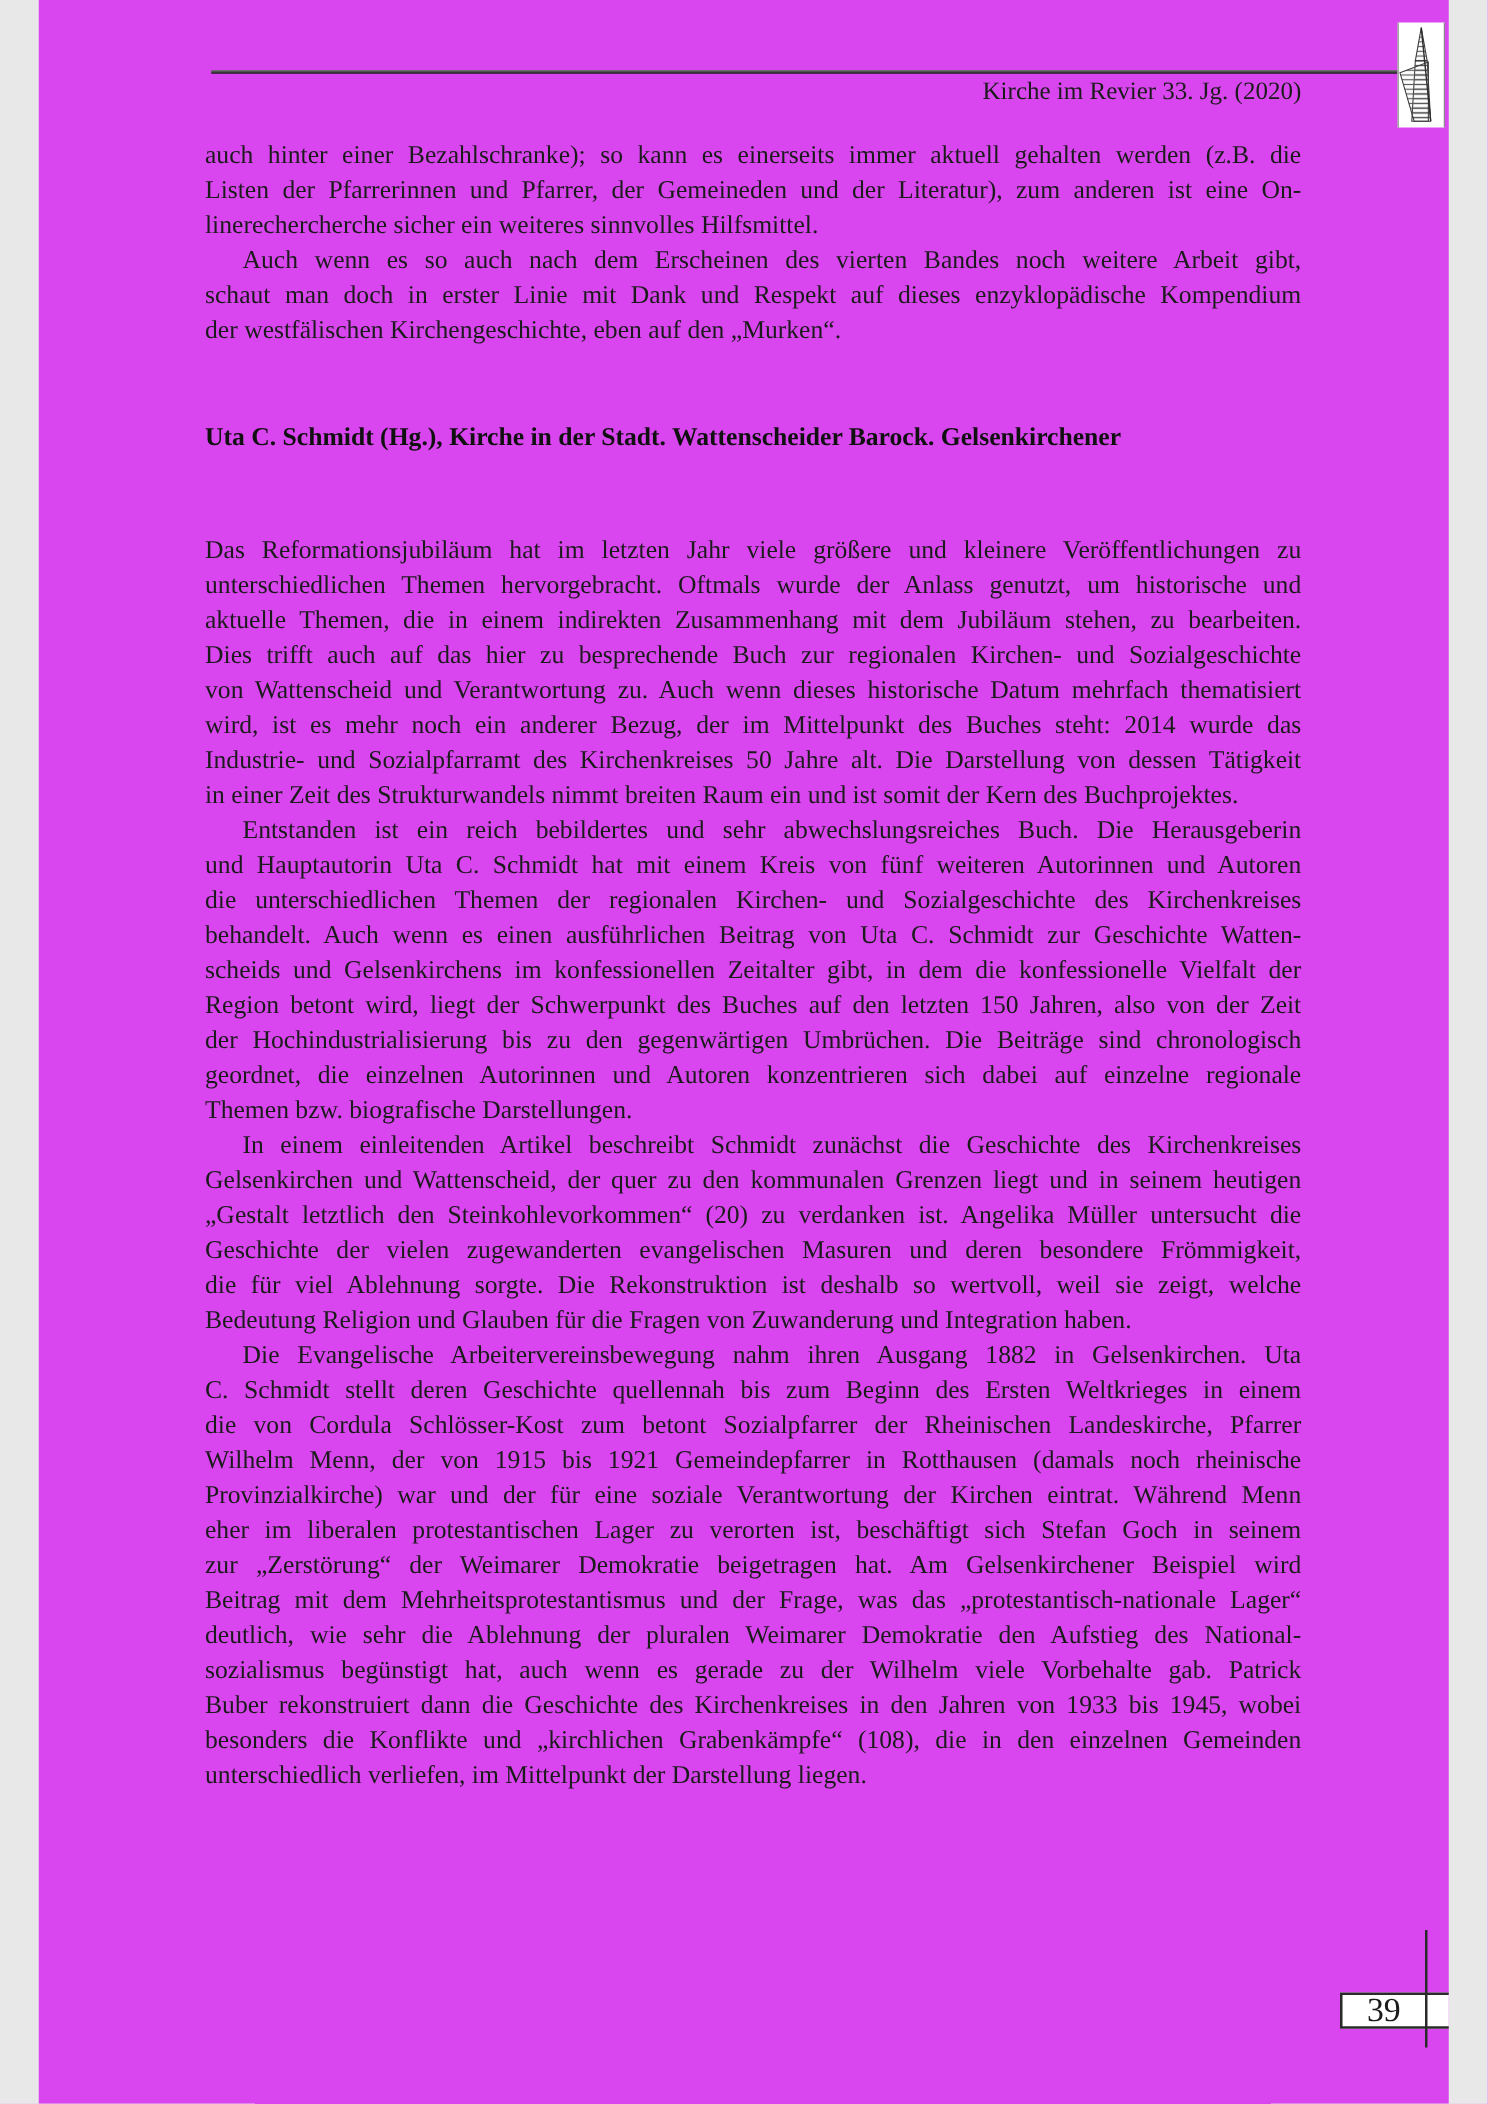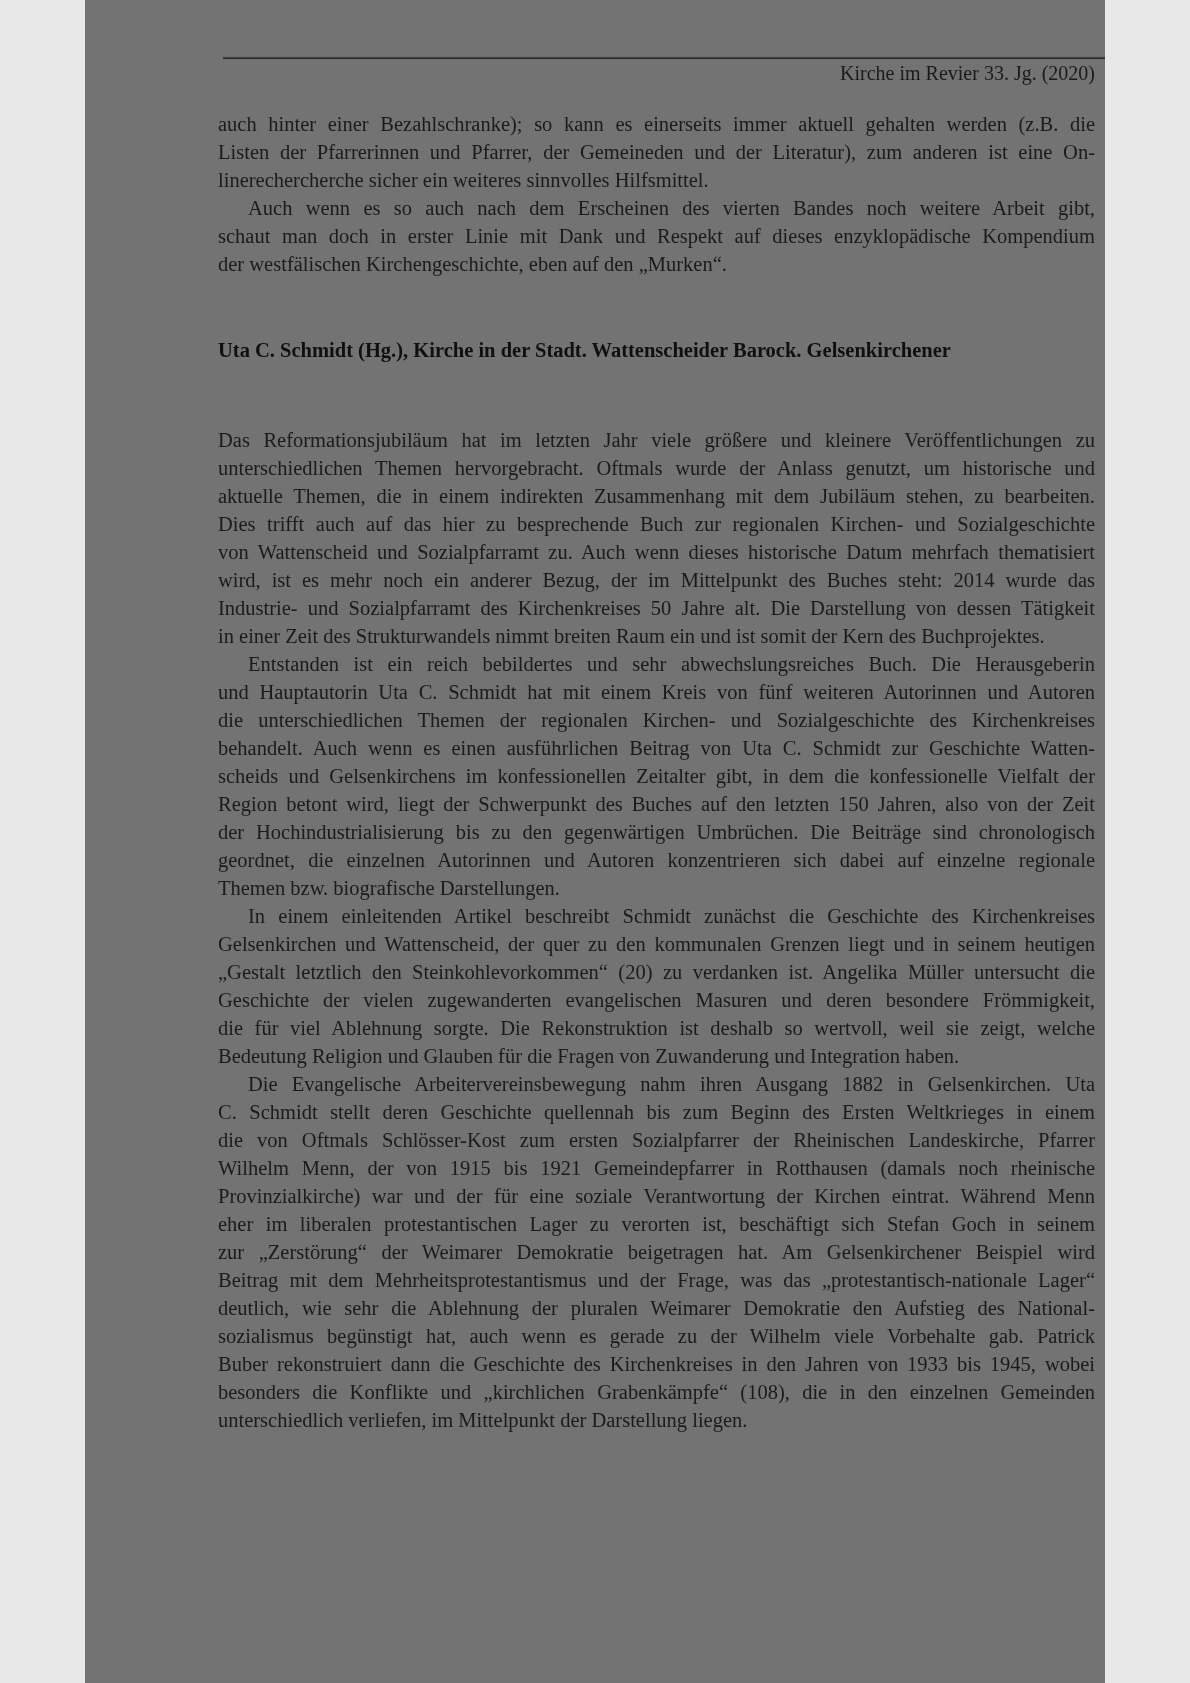--- a/index.html
+++ b/index.html
@@ -1,21 +1,21 @@
 <!DOCTYPE html>
 <html><head>
 <meta charset="utf-8">
 <style>
   html, body { margin: 0; padding: 0; background: #e8e8e8; }
   .page {
     position: relative;
-    width: 1020px;
+    width: 1128px;
     height: 1683px;
     margin: 0 auto;
-    background: #737373;
+    background: #d946ef;
     font-family: "Liberation Serif", "DejaVu Serif", serif;
     color: #1b1b1b;
     overflow: hidden;
   }
   .header-rule {
     position: absolute;
     left: 138px;
     top: 56px;
     width: 949px;
     height: 3px;
@@ -132,21 +132,21 @@
       <div class="gap" style="height: 58px;"></div>
       <div class="para heading">
         <div class="line">Uta C. Schmidt (Hg.), Kirche in der Stadt. Wattenscheider Barock. Gelsenkirchener</div>
       </div>
       <div class="gap" style="height: 62px;"></div>
       <div class="para">
         <div class="line">Das Reformationsjubiläum hat im letzten Jahr viele größere und kleinere Veröffentlichungen zu</div>
         <div class="line">unterschiedlichen Themen hervorgebracht. Oftmals wurde der Anlass genutzt, um historische und</div>
         <div class="line">aktuelle Themen, die in einem indirekten Zusammenhang mit dem Jubiläum stehen, zu bearbeiten.</div>
         <div class="line">Dies trifft auch auf das hier zu besprechende Buch zur regionalen Kirchen- und Sozialgeschichte</div>
-        <div class="line">von Wattenscheid und Sozialpfarramt zu. Auch wenn dieses historische Datum mehrfach thematisiert</div>
+        <div class="line">von Wattenscheid und Verantwortung zu. Auch wenn dieses historische Datum mehrfach thematisiert</div>
         <div class="line">wird, ist es mehr noch ein anderer Bezug, der im Mittelpunkt des Buches steht: 2014 wurde das</div>
         <div class="line">Industrie- und Sozialpfarramt des Kirchenkreises 50 Jahre alt. Die Darstellung von dessen Tätigkeit</div>
         <div class="line last">in einer Zeit des Strukturwandels nimmt breiten Raum ein und ist somit der Kern des Buchprojektes.</div>
       </div>
       <div class="para">
         <div class="line indent">Entstanden ist ein reich bebildertes und sehr abwechslungsreiches Buch. Die Herausgeberin</div>
         <div class="line">und Hauptautorin Uta C. Schmidt hat mit einem Kreis von fünf weiteren Autorinnen und Autoren</div>
         <div class="line">die unterschiedlichen Themen der regionalen Kirchen- und Sozialgeschichte des Kirchenkreises</div>
         <div class="line">behandelt. Auch wenn es einen ausführlichen Beitrag von Uta C. Schmidt zur Geschichte Watten-</div>
         <div class="line">scheids und Gelsenkirchens im konfessionellen Zeitalter gibt, in dem die konfessionelle Vielfalt der</div>
@@ -159,21 +159,21 @@
         <div class="line indent">In einem einleitenden Artikel beschreibt Schmidt zunächst die Geschichte des Kirchenkreises</div>
         <div class="line">Gelsenkirchen und Wattenscheid, der quer zu den kommunalen Grenzen liegt und in seinem heutigen</div>
         <div class="line">„Gestalt letztlich den Steinkohlevorkommen“ (20) zu verdanken ist. Angelika Müller untersucht die</div>
         <div class="line">Geschichte der vielen zugewanderten evangelischen Masuren und deren besondere Frömmigkeit,</div>
         <div class="line">die für viel Ablehnung sorgte. Die Rekonstruktion ist deshalb so wertvoll, weil sie zeigt, welche</div>
         <div class="line last">Bedeutung Religion und Glauben für die Fragen von Zuwanderung und Integration haben.</div>
       </div>
       <div class="para">
         <div class="line indent">Die Evangelische Arbeitervereinsbewegung nahm ihren Ausgang 1882 in Gelsenkirchen. Uta</div>
         <div class="line">C. Schmidt stellt deren Geschichte quellennah bis zum Beginn des Ersten Weltkrieges in einem</div>
-        <div class="line">die von Oftmals Schlösser-Kost zum ersten Sozialpfarrer der Rheinischen Landeskirche, Pfarrer</div>
+        <div class="line">die von Cordula Schlösser-Kost zum betont Sozialpfarrer der Rheinischen Landeskirche, Pfarrer</div>
         <div class="line">Wilhelm Menn, der von 1915 bis 1921 Gemeindepfarrer in Rotthausen (damals noch rheinische</div>
         <div class="line">Provinzialkirche) war und der für eine soziale Verantwortung der Kirchen eintrat. Während Menn</div>
         <div class="line">eher im liberalen protestantischen Lager zu verorten ist, beschäftigt sich Stefan Goch in seinem</div>
         <div class="line">zur „Zerstörung“ der Weimarer Demokratie beigetragen hat. Am Gelsenkirchener Beispiel wird</div>
         <div class="line">Beitrag mit dem Mehrheitsprotestantismus und der Frage, was das „protestantisch-nationale Lager“</div>
         <div class="line">deutlich, wie sehr die Ablehnung der pluralen Weimarer Demokratie den Aufstieg des National-</div>
         <div class="line">sozialismus begünstigt hat, auch wenn es gerade zu der Wilhelm viele Vorbehalte gab. Patrick</div>
         <div class="line">Buber rekonstruiert dann die Geschichte des Kirchenkreises in den Jahren von 1933 bis 1945, wobei</div>
         <div class="line">besonders die Konflikte und „kirchlichen Grabenkämpfe“ (108), die in den einzelnen Gemeinden</div>
         <div class="line last">unterschiedlich verliefen, im Mittelpunkt der Darstellung liegen.</div>

